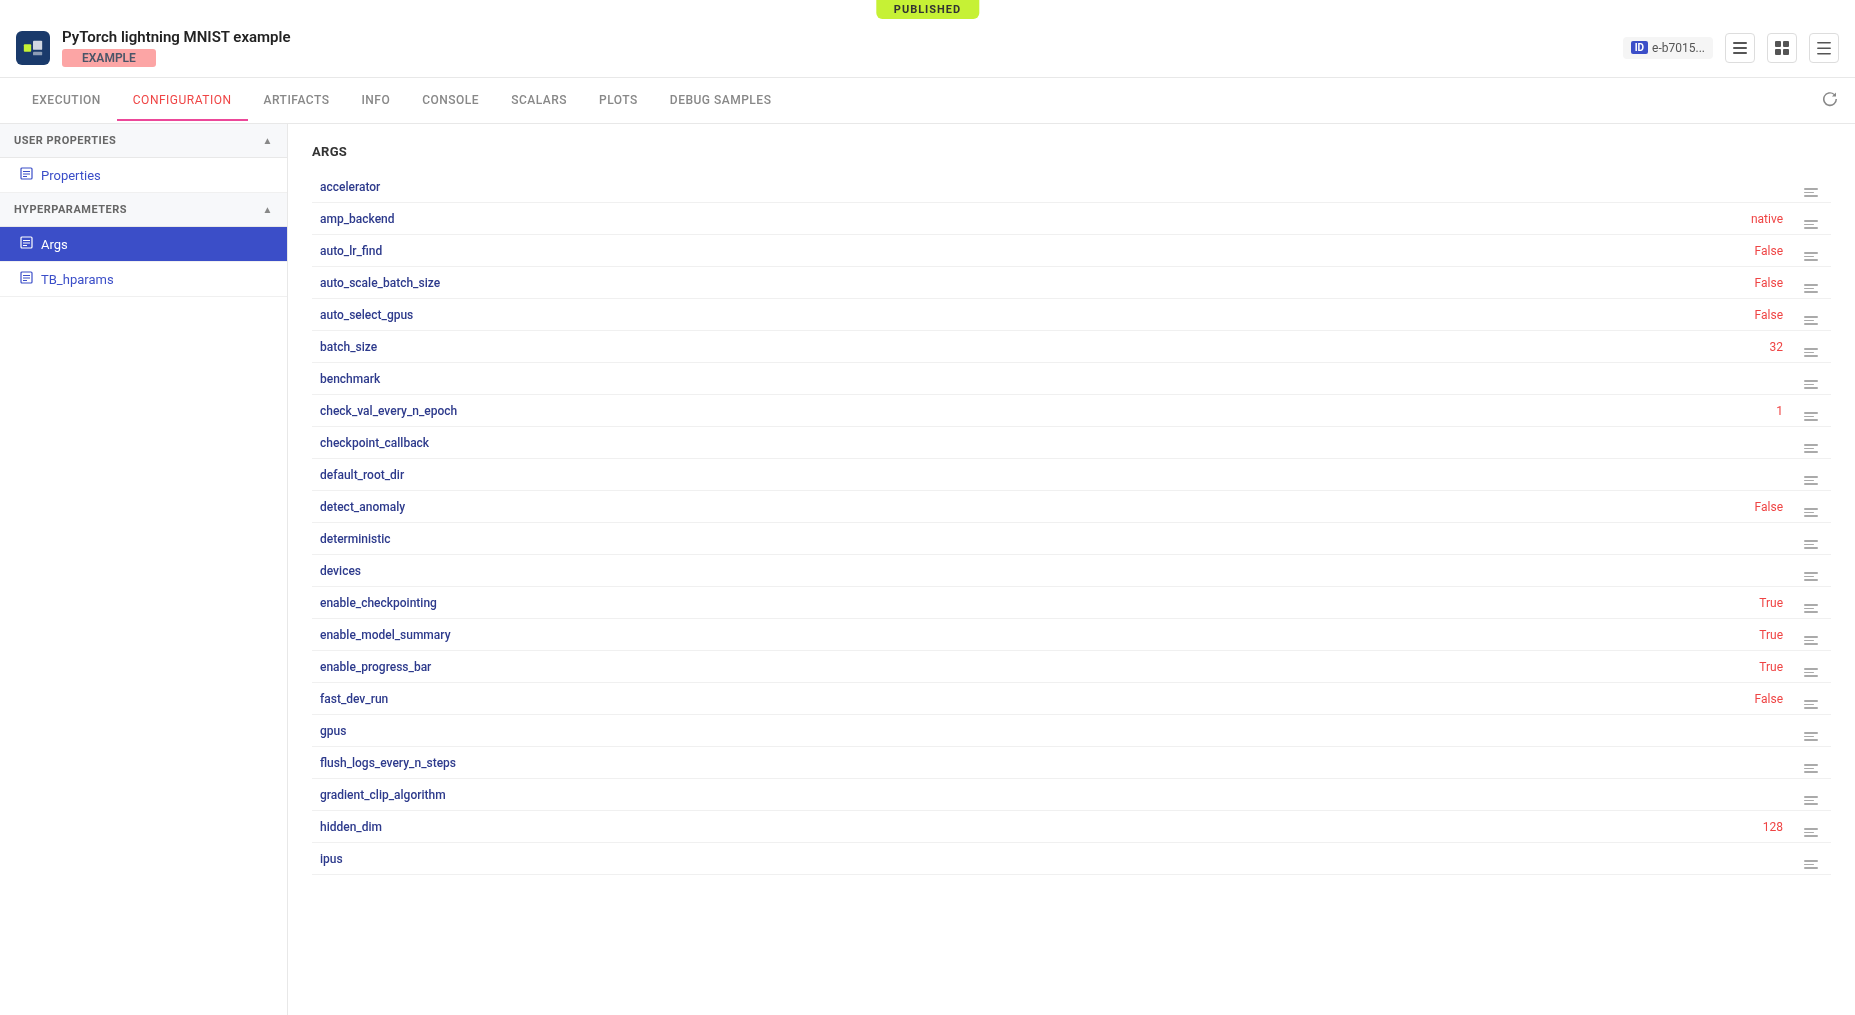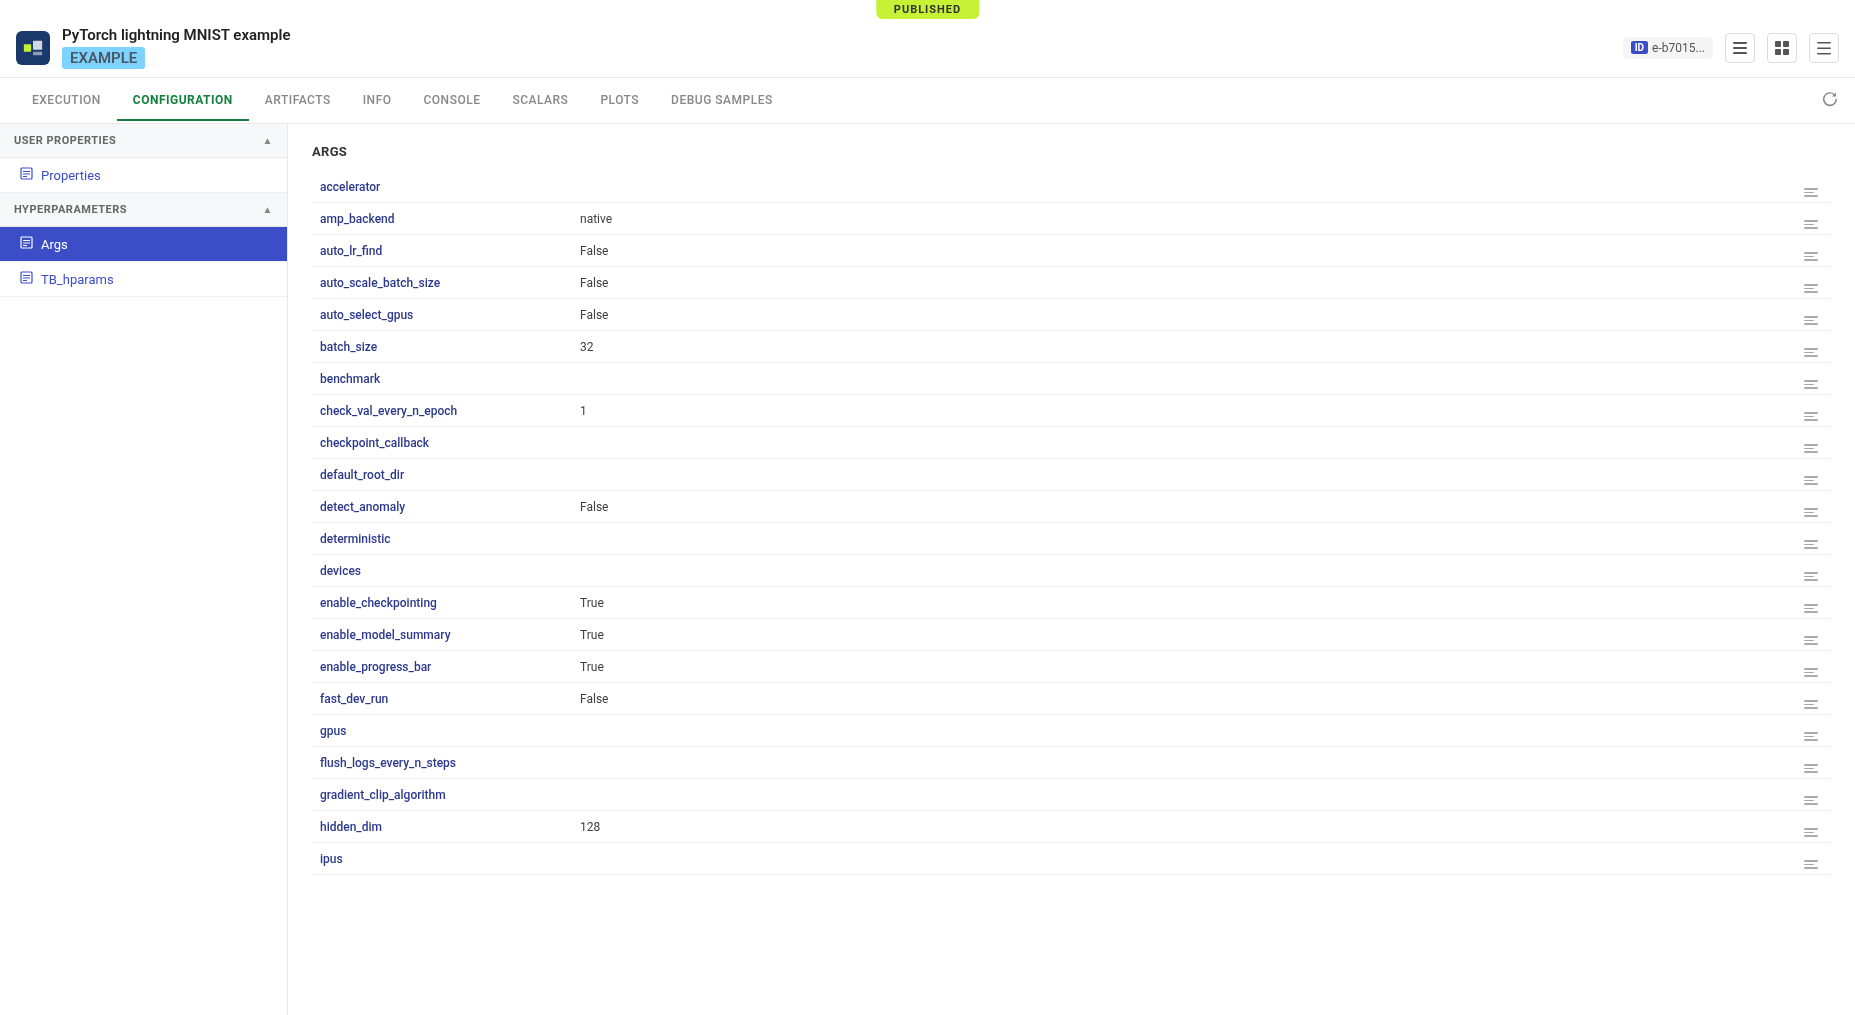--- a/index.html
+++ b/index.html
@@ -34,25 +34,25 @@
       width: 34px;
       height: 34px;
       background: #1a3a6b;
       border-radius: 6px;
       display: flex; align-items: center; justify-content: center;
       margin-right: 12px;
       flex-shrink: 0;
     }
     .header-logo svg { width: 22px; height: 22px; }
     .header-badge {
-      background: #7dd3fc;
+      background: #fca5a5;
       color: #4a5568;
-      font-size: 15px;
+      font-size: 12px;
       font-weight: 600;
-      padding: 2px 8px;
+      padding: 2px 20px;
       border-radius: 3px;
       margin-top: 3px;
       display: inline-block;
     }
     .header-right {
       margin-left: auto;
       display: flex;
       align-items: center;
       gap: 12px;
     }
@@ -89,23 +89,23 @@
       padding: 12px 16px;
       font-size: 12px;
       font-weight: 500;
       letter-spacing: 0.5px;
       color: #888;
       cursor: pointer;
       border-bottom: 2px solid transparent;
       text-transform: uppercase;
     }
     .tab-item.active {
-      color: #15803d;
-      border-bottom: 2px solid #15803d;
-      font-weight: 700;
+      color: #ef4444;
+      border-bottom: 2px solid #ec4899;
+      font-weight: 400;
     }
     .tab-refresh {
       margin-left: auto;
       color: #888;
       font-size: 16px;
       cursor: pointer;
     }
 
     
     .main-layout {
@@ -172,22 +172,23 @@
       padding: 4px 0;
     }
     .config-key {
       font-size: 12px;
       color: #2d3a8c;
       font-weight: 500;
       padding: 4px 8px;
     }
     .config-value {
       font-size: 12px;
-      color: #404040;
+      color: #ef4444;
       padding: 4px 8px;
+      text-align: right;
     }
     .config-menu {
       color: #aaa;
       font-size: 14px;
       cursor: pointer;
       text-align: center;
     }
     .menu-icon {
       display: inline-flex;
       flex-direction: column;

